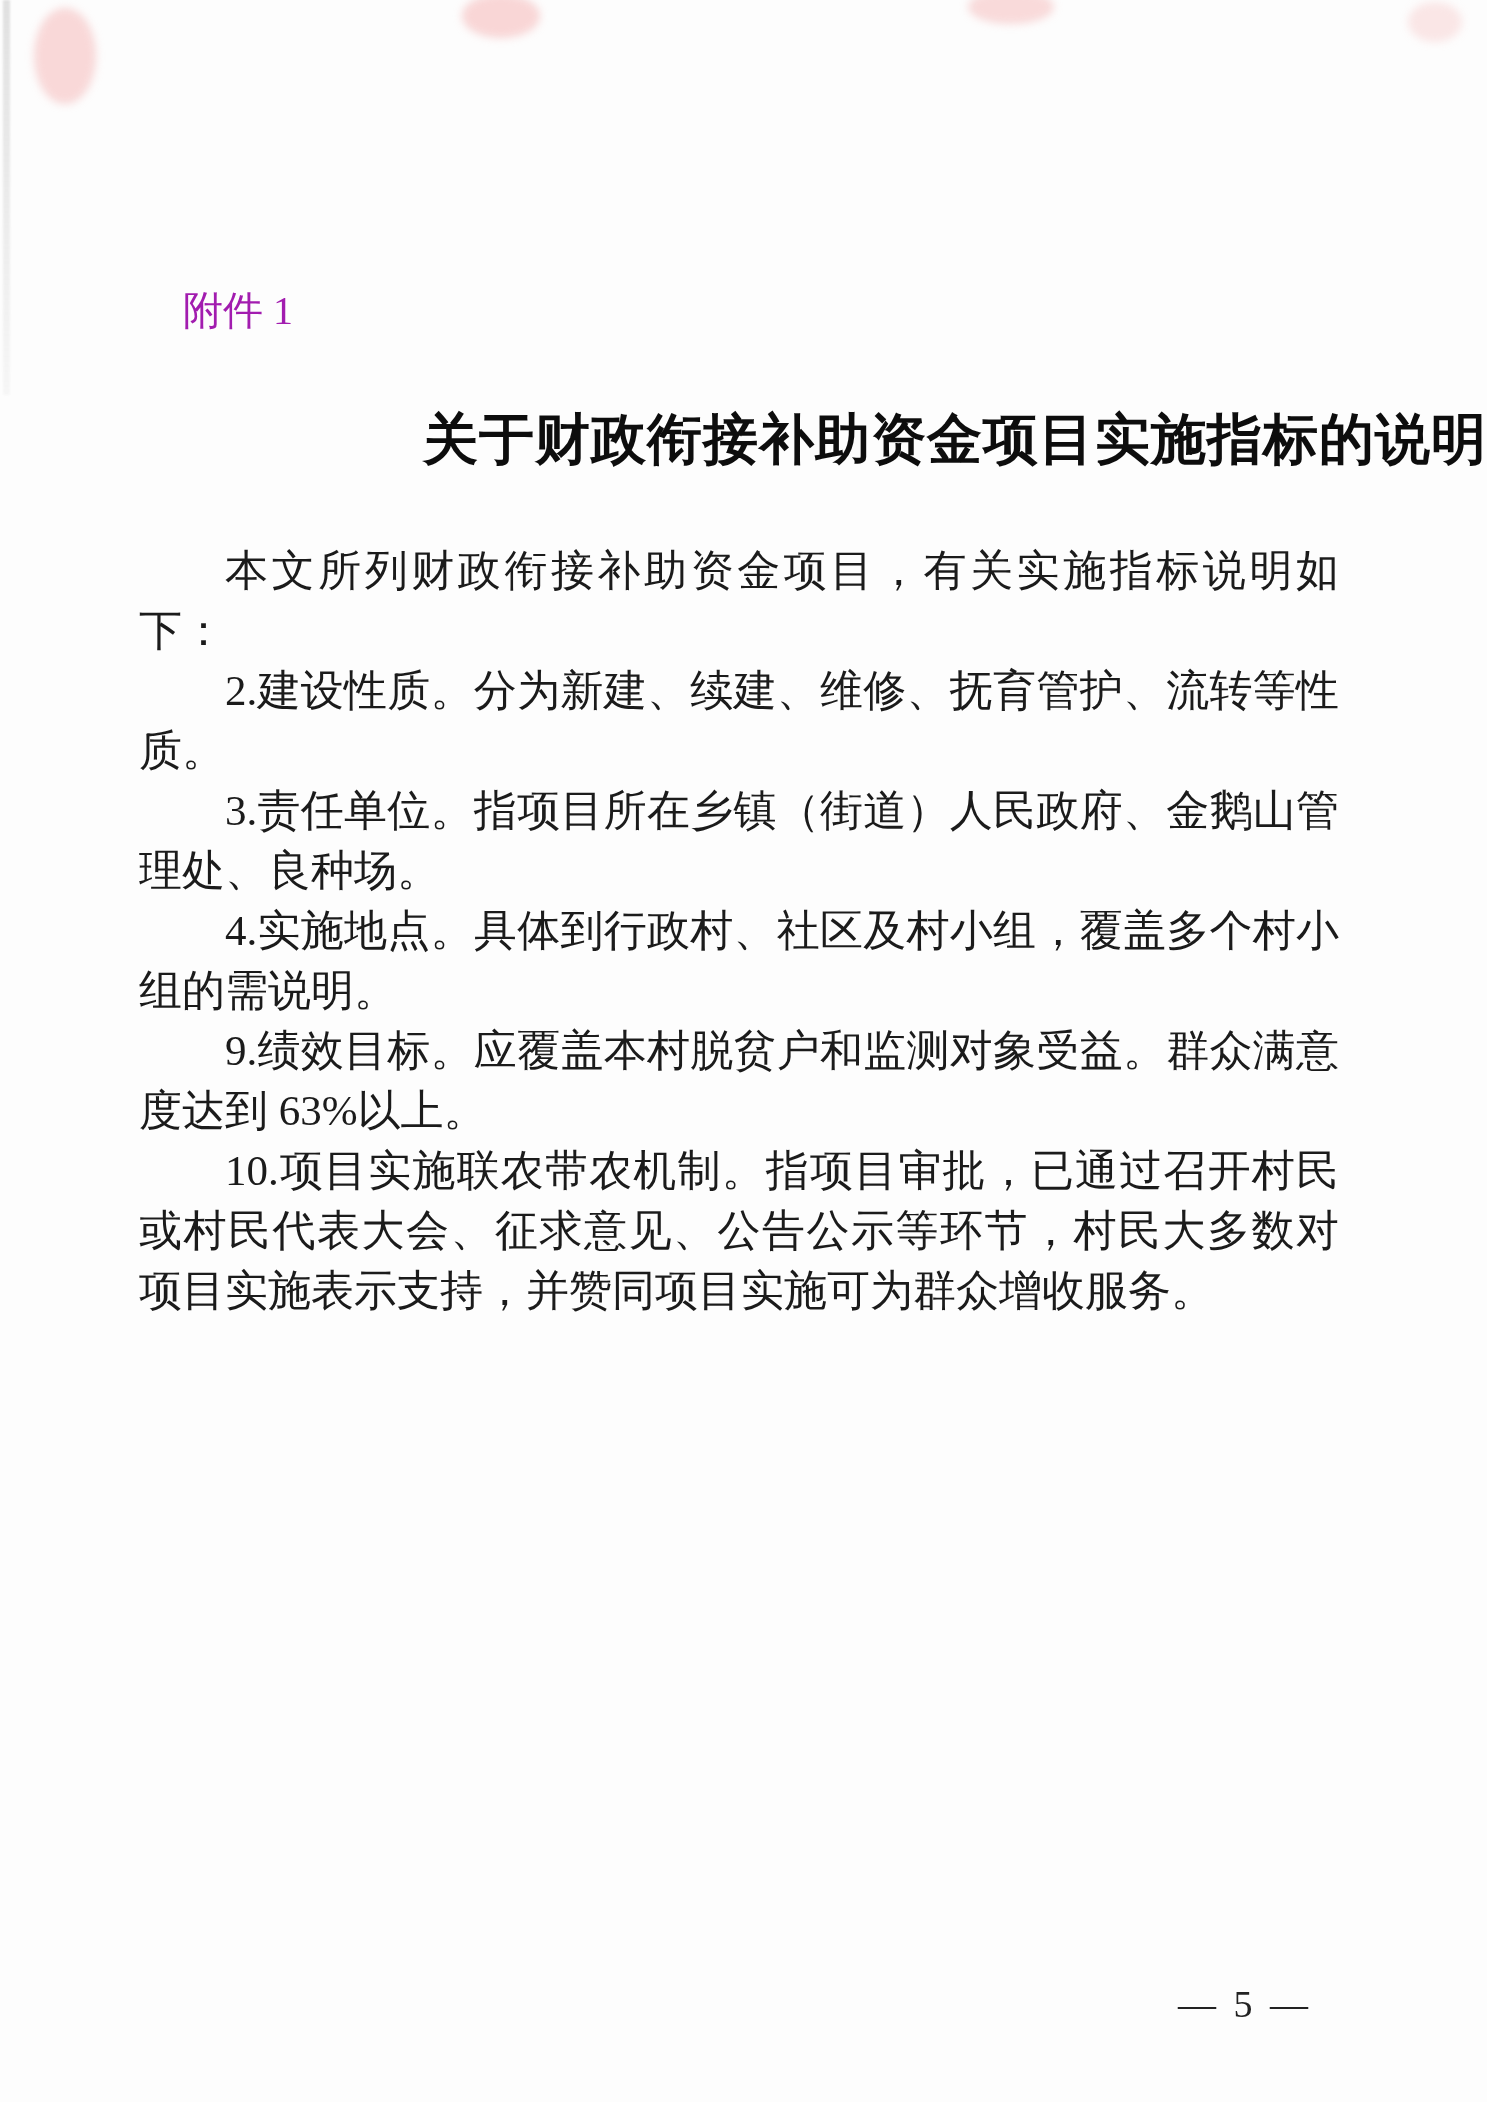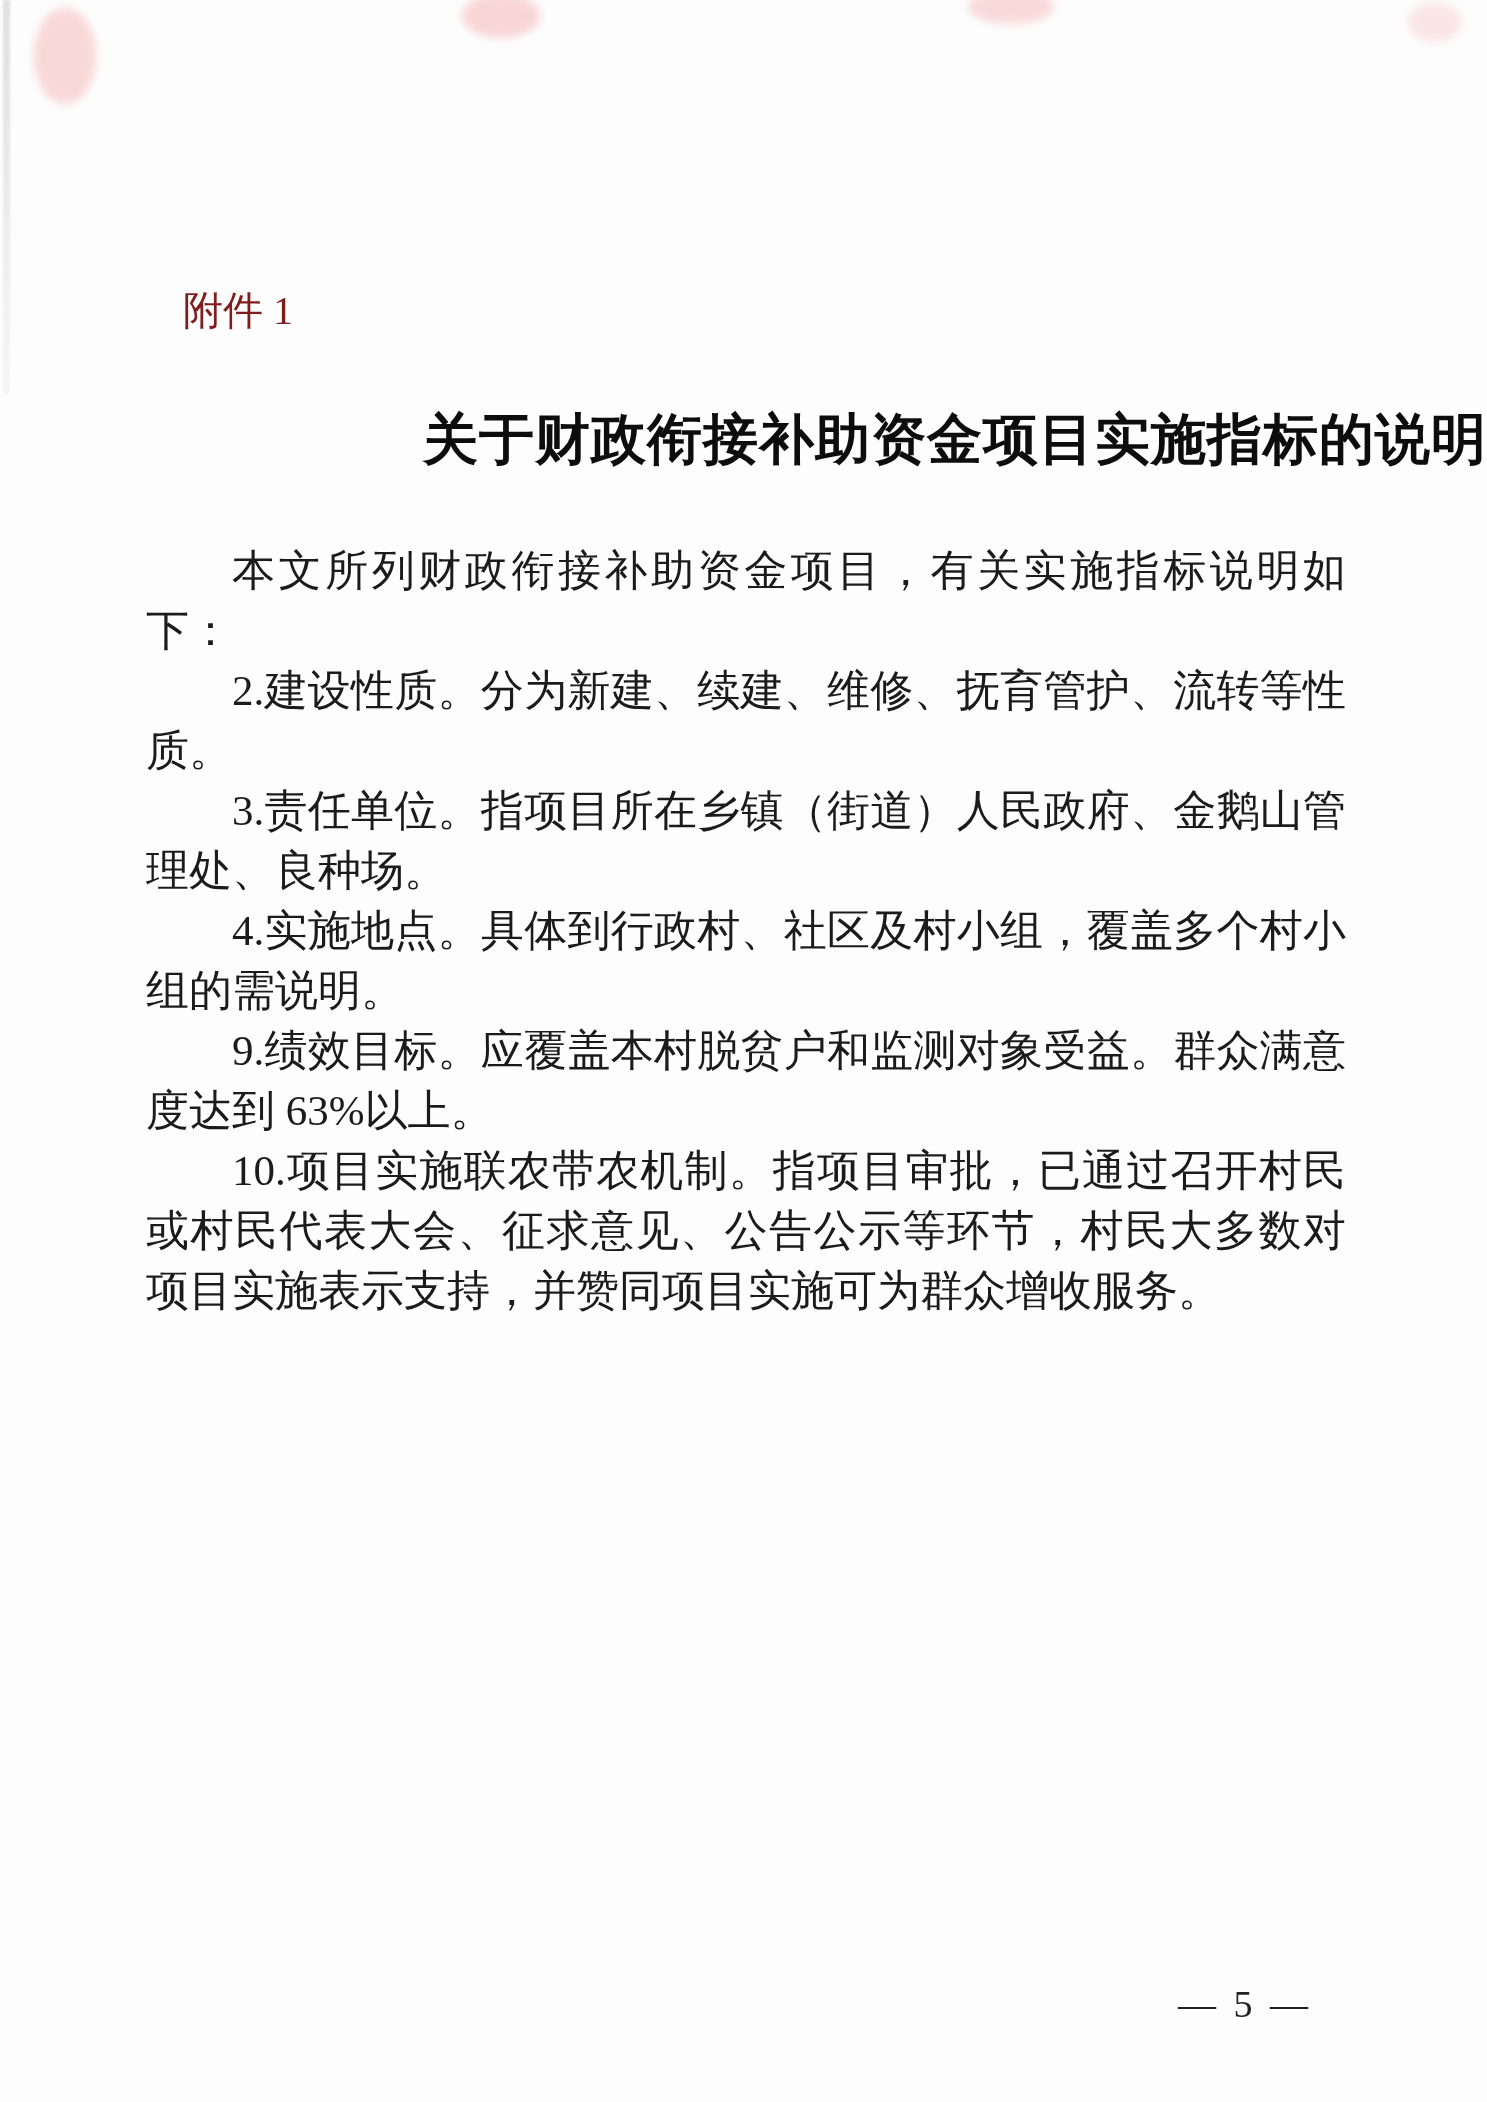--- a/index.html
+++ b/index.html
@@ -35,37 +35,37 @@
     filter: blur(1px);
     pointer-events: none;
   }
 
   .attachment-label {
     position: absolute;
     left: 183px;
     top: 288px;
     font-size: 40px;
     line-height: 46px;
-    color: #7f1d1d;
+    color: #a21caf;
   }
   .doc-title {
     position: absolute;
     left: 0;
     top: 370px;
     width: 100%;
     text-align: right;
     font-size: 55px;
     line-height: 66px;
     font-weight: 700;
     letter-spacing: 1px;
     color: #0d0d0d;
   }
   .doc-body {
     position: absolute;
-    left: 146px;
+    left: 139px;
     top: 541px;
     width: 1200px;
     font-size: 43px;
     line-height: 60px;
     text-align: justify;
     color: #1b1b1b;
   }
   .doc-body p {
     margin: 0;
     text-indent: 2em;

